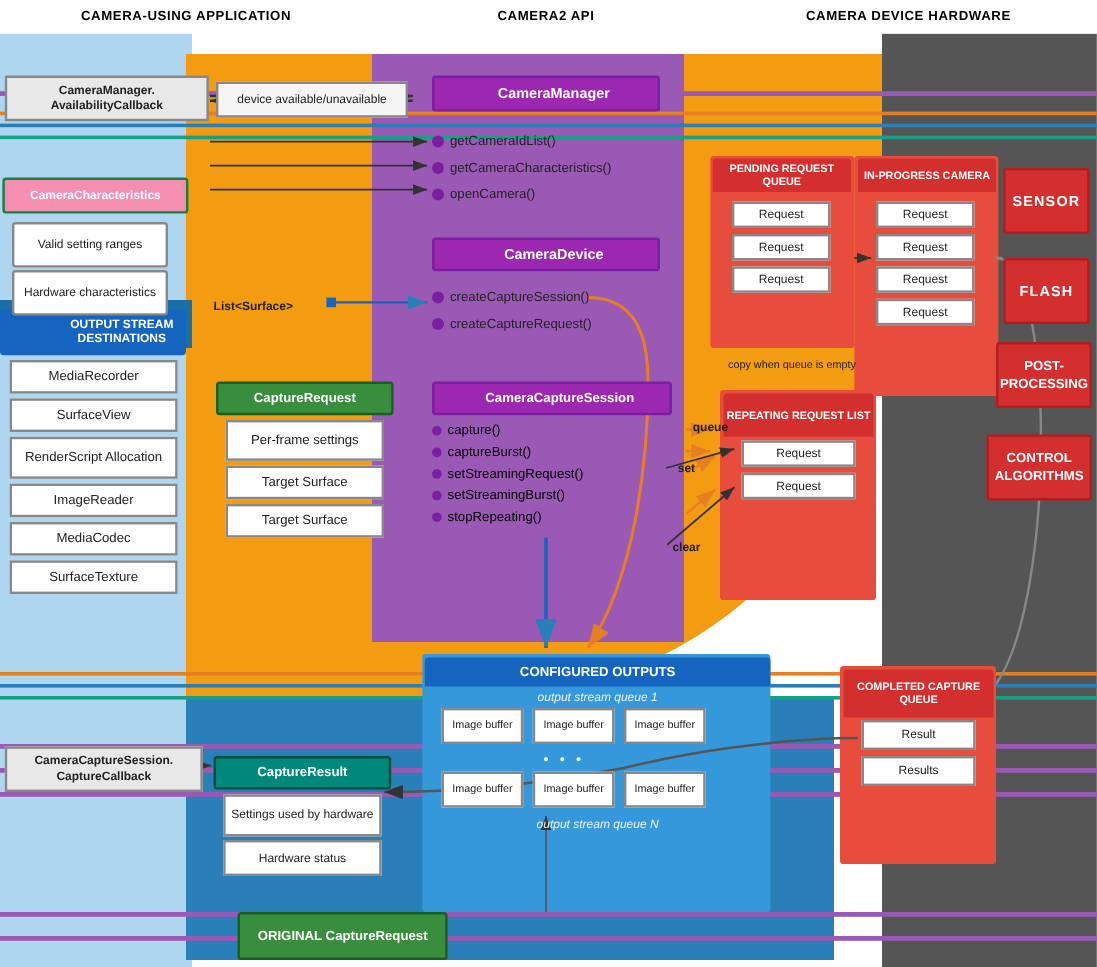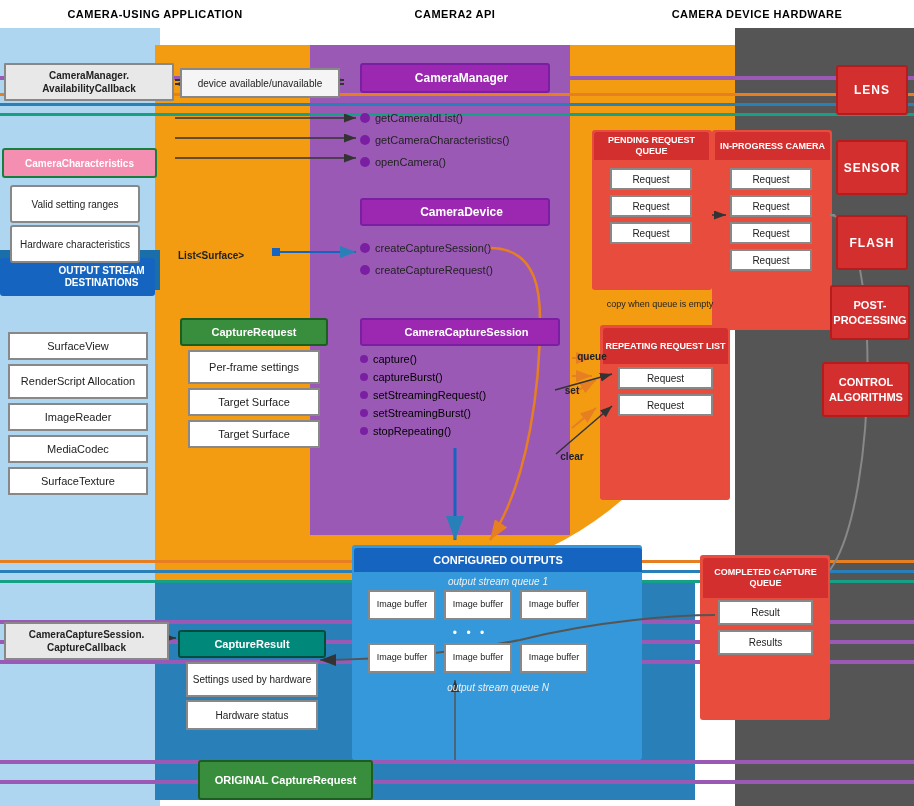--- a/index.html
+++ b/index.html
@@ -177,20 +177,23 @@
   <div class="box box-white" style="left:10px;top:185px;width:130px;height:38px;z-index:10;border-radius:3px;">
     <span style="font-size:10px;text-align:center;line-height:1.3;">Valid setting
 ranges</span>
   </div>
 
   <div class="box box-white" style="left:10px;top:208px;width:130px;height:38px;z-index:10;border-radius:3px;top:225px;">
     <span style="font-size:10px;text-align:center;line-height:1.3;">Hardware
 characteristics</span>
   </div>
 
+  <div class="box box-white" style="left:8px;top:300px;width:140px;height:28px;z-index:10;">
+    <span>MediaRecorder</span>
+  </div>
   <div class="box box-white" style="left:8px;top:332px;width:140px;height:28px;z-index:10;">
     <span>SurfaceView</span>
   </div>
   <div class="box box-white" style="left:8px;top:364px;width:140px;height:35px;z-index:10;">
     <span style="text-align:center;line-height:1.3;">RenderScript
 Allocation</span>
   </div>
   <div class="box box-white" style="left:8px;top:403px;width:140px;height:28px;z-index:10;">
     <span>ImageReader</span>
   </div>
@@ -390,23 +393,20 @@
   <div class="box box-white" style="left:186px;top:700px;width:132px;height:30px;z-index:10;">
     <span style="text-align:center;line-height:1.3;font-size:10px;">Hardware
 status</span>
   </div>
 
   <div class="box box-green" style="left:198px;top:760px;width:175px;height:40px;z-index:10;border-radius:3px;">
     <span style="font-size:11px;text-align:center;line-height:1.3;">ORIGINAL
 CaptureRequest</span>
   </div>
 
-  <div class="box box-red" style="left:836px;top:65px;width:72px;height:50px;z-index:10;border-radius:3px;">
-    <span style="color:#fff;font-weight:bold;font-size:12px;letter-spacing:1px;">LENS</span>
-  </div>
   <div class="box box-red" style="left:836px;top:140px;width:72px;height:55px;z-index:10;border-radius:3px;">
     <span style="color:#fff;font-weight:bold;font-size:12px;letter-spacing:1px;">SENSOR</span>
   </div>
   <div class="box box-red" style="left:836px;top:215px;width:72px;height:55px;z-index:10;border-radius:3px;">
     <span style="color:#fff;font-weight:bold;font-size:12px;letter-spacing:1px;">FLASH</span>
   </div>
   <div class="box box-red" style="left:830px;top:285px;width:80px;height:55px;z-index:10;border-radius:3px;">
     <span style="color:#fff;font-weight:bold;font-size:11px;text-align:center;line-height:1.3;">POST-
 PROCESSING</span>
   </div>

